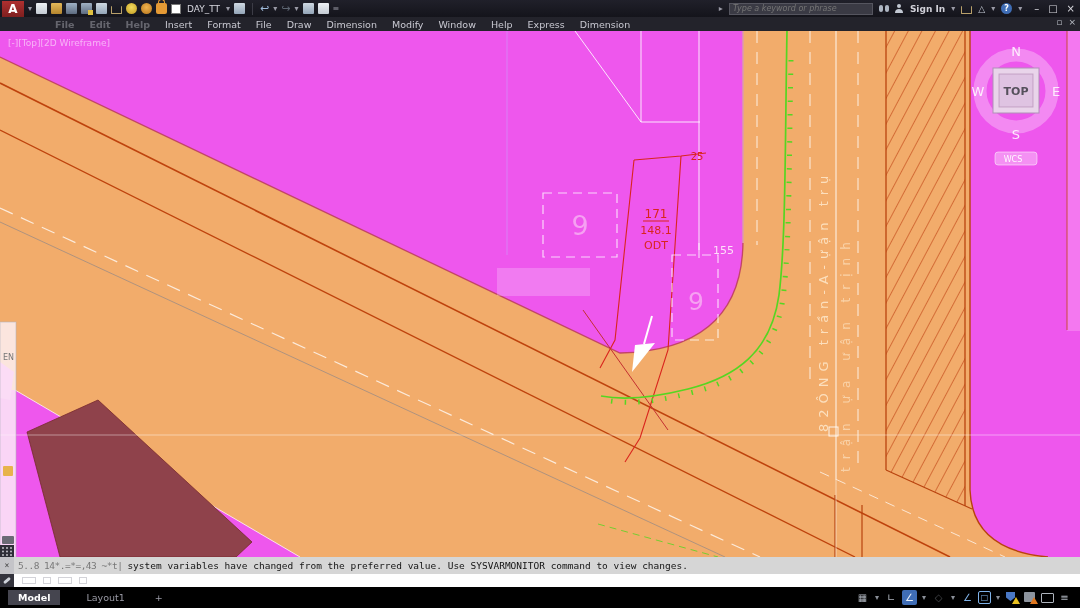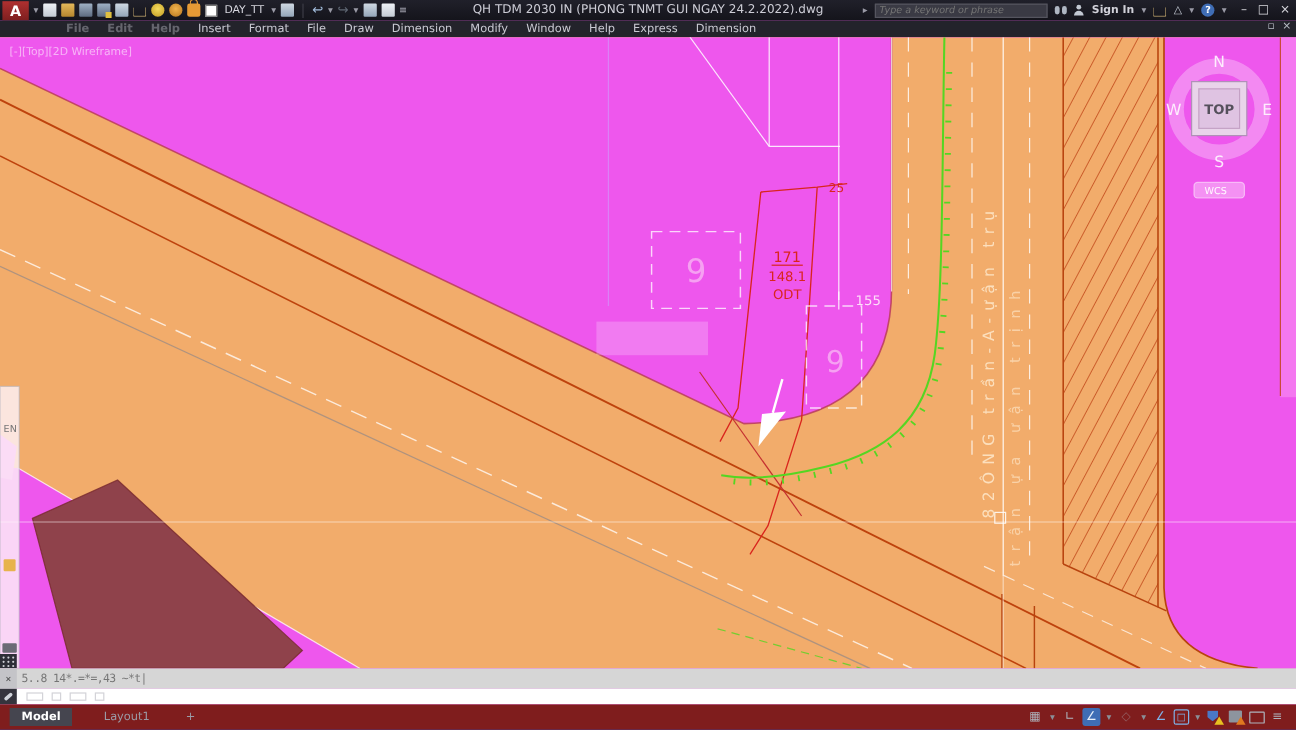--- a/index.html
+++ b/index.html
@@ -66,21 +66,21 @@
   .cmd-msg .noise{opacity:.5;margin-left:4px;letter-spacing:-.5px;}
   .cmd-msg .msgtext{margin-left:5px;}
   .cmd-input{position:absolute;left:0;top:574px;width:1080px;height:13px;background:#ffffff;display:flex;align-items:center;}
   .cmd-input .nub2{width:14px;height:13px;background:#34343d;display:flex;align-items:center;justify-content:center;}
   .wrench{width:8px;height:3px;background:#cfd3da;transform:rotate(-40deg);border-radius:2px;}
   .ghost{display:flex;gap:7px;margin-left:8px;}
   .ghost i{display:block;width:14px;height:7px;border:1px solid #d3d3d8;}
   .ghost i.sm{width:8px;}
 
   
-  .bottombar{position:absolute;left:0;top:587px;width:1080px;height:21px;background:#7f1d1d;
+  .bottombar{position:absolute;left:0;top:587px;width:1080px;height:21px;background:#000000;
     display:flex;align-items:center;font-size:9.5px;}
   .tab{padding:2px 10px;color:#9b9ba6;margin-left:16px;}
   .tab.active{background:#45454f;color:#ffffff;font-weight:bold;margin-left:8px;}
   .tab.add{padding:2px 4px;}
   .status{margin-left:auto;display:flex;align-items:center;gap:3px;padding-right:8px;}
   .sic{width:15px;height:15px;display:flex;align-items:center;justify-content:center;
        color:#aeb4bd;font-size:10px;border-radius:2px;}
   .sic.blue{background:#3f6db5;color:#e8f0fa;}
   .sic.bluetext{color:#7fb2e8;}
   .sic.blueborder{border:1px solid #7fb2e8;color:#7fb2e8;width:13px;height:13px;font-size:8px;}
@@ -120,21 +120,20 @@
       <span class="qi plot"></span>
       <span class="sep"></span>
       <span class="arrow-undo">↩</span>
       <span class="caret">▾</span>
       <span class="arrow-redo">↪</span>
       <span class="caret">▾</span>
       <span class="qi plot"></span>
       <span class="qi sheet"></span>
       <span class="caret">≡</span>
     </div>
-    <div class="tb-title">QH TDM 2030 IN (PHONG TNMT GUI NGAY 24.2.2022).dwg</div>
     <div class="tb-right">
       <span class="caret">▸</span>
       <div class="searchbox">
         <input placeholder="Type a keyword or phrase" style="">
       </div>
       <span class="binoc"></span>
       <span class="person"></span>
       <span class="signin">Sign In</span>
       <span class="caret">▾</span>
       <span class="qi cart"></span>
@@ -288,20 +287,21 @@
           <circle cx="11" cy="555" r="0.9" fill="#cfcfd6"></circle>
     </g>
   </svg>
   </div>
 
   <div class="cmd-msg">
     <div class="nub">
         <span>×</span>
       </div>
     <span class="noise">5..8 14*.=*=,43 ~*t|</span>
+    <span class="msgtext">system variables have changed from the preferred value. Use SYSVARMONITOR command to view changes.</span>
   </div>
   <div class="cmd-input">
     <div class="nub2">
         <span class="wrench"></span>
       </div>
     <div class="ghost">
       <i></i>
         <i class="sm"></i>
         <i></i>
         <i class="sm"></i>

